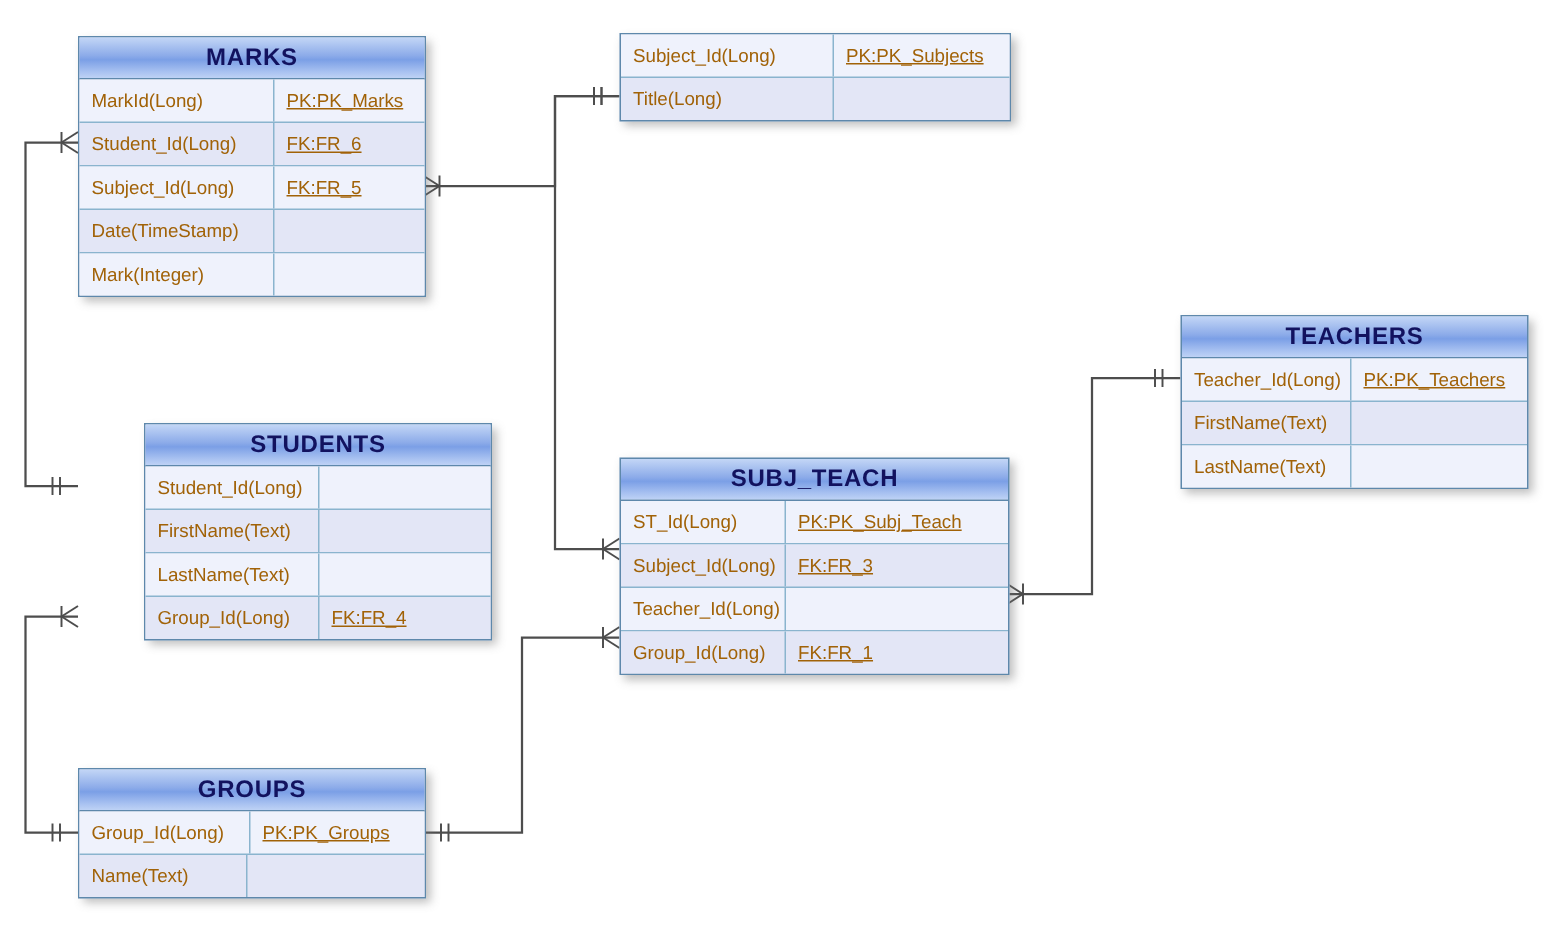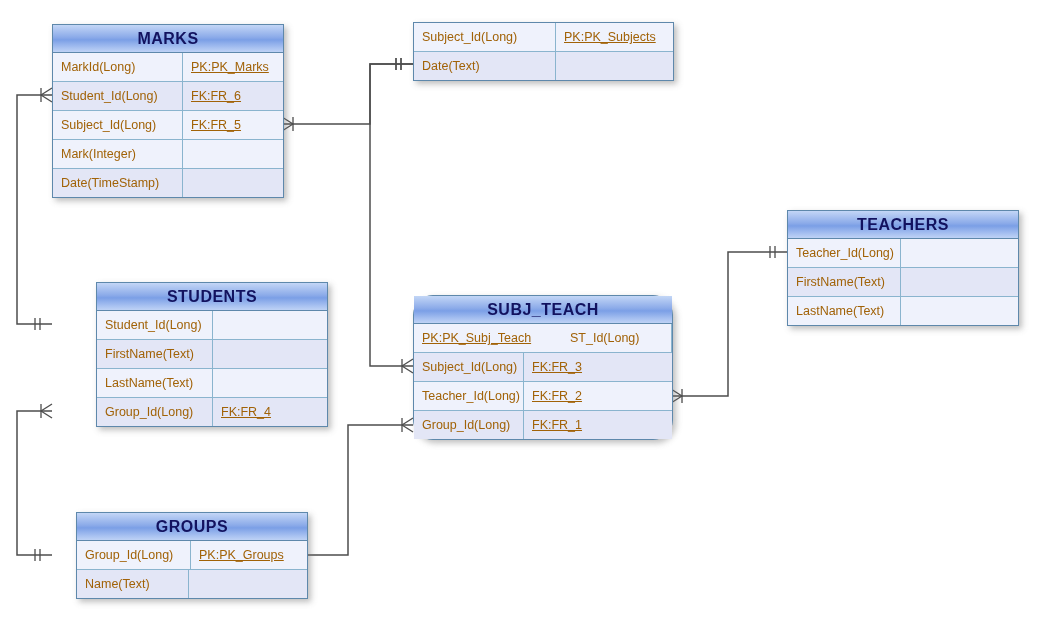--- a/index.html
+++ b/index.html
@@ -123,43 +123,44 @@
         <div class="cell key">PK:PK_Marks</div>
       </div>
       <div class="entity-row row-dark">
         <div class="cell field" style="width: 130px;">Student_Id(Long)</div>
         <div class="cell key">FK:FR_6</div>
       </div>
       <div class="entity-row row-light">
         <div class="cell field" style="width: 130px;">Subject_Id(Long)</div>
         <div class="cell key">FK:FR_5</div>
       </div>
+      <div class="entity-row row-dark">
+        <div class="cell field" style="width: 130px;">Date(TimeStamp)</div>
+        <div class="cell key"></div>
+      </div>
       <div class="entity-row row-light">
         <div class="cell field" style="width: 130px;">Mark(Integer)</div>
-        <div class="cell key"></div>
-      </div>
-      <div class="entity-row row-dark">
-        <div class="cell field" style="width: 130px;">Date(TimeStamp)</div>
         <div class="cell key"></div>
       </div>
     </div>
     <div class="entity" style="left: 413px; top: 22px; width: 259px;">
       <div class="entity-row row-light">
         <div class="cell field" style="width: 142px;">Subject_Id(Long)</div>
         <div class="cell key">PK:PK_Subjects</div>
       </div>
       <div class="entity-row row-dark">
-        <div class="cell field" style="width: 142px;">Date(Text)</div>
+        <div class="cell field" style="width: 142px;">Title(Long)</div>
         <div class="cell key"></div>
       </div>
     </div>
     <div class="entity" style="left: 787px; top: 210px; width: 230px;">
       <div class="entity-header">TEACHERS</div>
       <div class="entity-row row-light">
         <div class="cell field" style="width: 113px;">Teacher_Id(Long)</div>
+        <div class="cell key">PK:PK_Teachers</div>
       </div>
       <div class="entity-row row-dark">
         <div class="cell field" style="width: 113px;">FirstName(Text)</div>
         <div class="cell key"></div>
       </div>
       <div class="entity-row row-light">
         <div class="cell field" style="width: 113px;">LastName(Text)</div>
         <div class="cell key"></div>
       </div>
     </div>
@@ -174,40 +175,39 @@
       </div>
       <div class="entity-row row-light">
         <div class="cell field" style="width: 116px;">LastName(Text)</div>
         <div class="cell key"></div>
       </div>
       <div class="entity-row row-dark">
         <div class="cell field" style="width: 116px;">Group_Id(Long)</div>
         <div class="cell key">FK:FR_4</div>
       </div>
     </div>
-    <div class="entity" style="left: 413px; top: 295px; width: 258px; border-radius: 20px;">
+    <div class="entity" style="left: 413px; top: 305px; width: 258px;">
       <div class="entity-header">SUBJ_TEACH</div>
       <div class="entity-row row-light">
+        <div class="cell field" style="width: 110px;">ST_Id(Long)</div>
         <div class="cell key">PK:PK_Subj_Teach</div>
-        <div class="cell field" style="width: 110px;">ST_Id(Long)</div>
       </div>
       <div class="entity-row row-dark">
         <div class="cell field" style="width: 110px;">Subject_Id(Long)</div>
         <div class="cell key">FK:FR_3</div>
       </div>
       <div class="entity-row row-light">
         <div class="cell field" style="width: 110px;">Teacher_Id(Long)</div>
-        <div class="cell key">FK:FR_2</div>
       </div>
       <div class="entity-row row-dark">
         <div class="cell field" style="width: 110px;">Group_Id(Long)</div>
         <div class="cell key">FK:FR_1</div>
       </div>
     </div>
-    <div class="entity" style="left: 52px; top: 512px; width: 230px; margin-left: 24px;">
+    <div class="entity" style="left: 52px; top: 512px; width: 230px;">
       <div class="entity-header">GROUPS</div>
       <div class="entity-row row-light">
         <div class="cell field" style="width: 114px;">Group_Id(Long)</div>
         <div class="cell key">PK:PK_Groups</div>
       </div>
       <div class="entity-row row-dark">
         <div class="cell field" style="width: 112px;">Name(Text)</div>
         <div class="cell key"></div>
       </div>
     </div>

